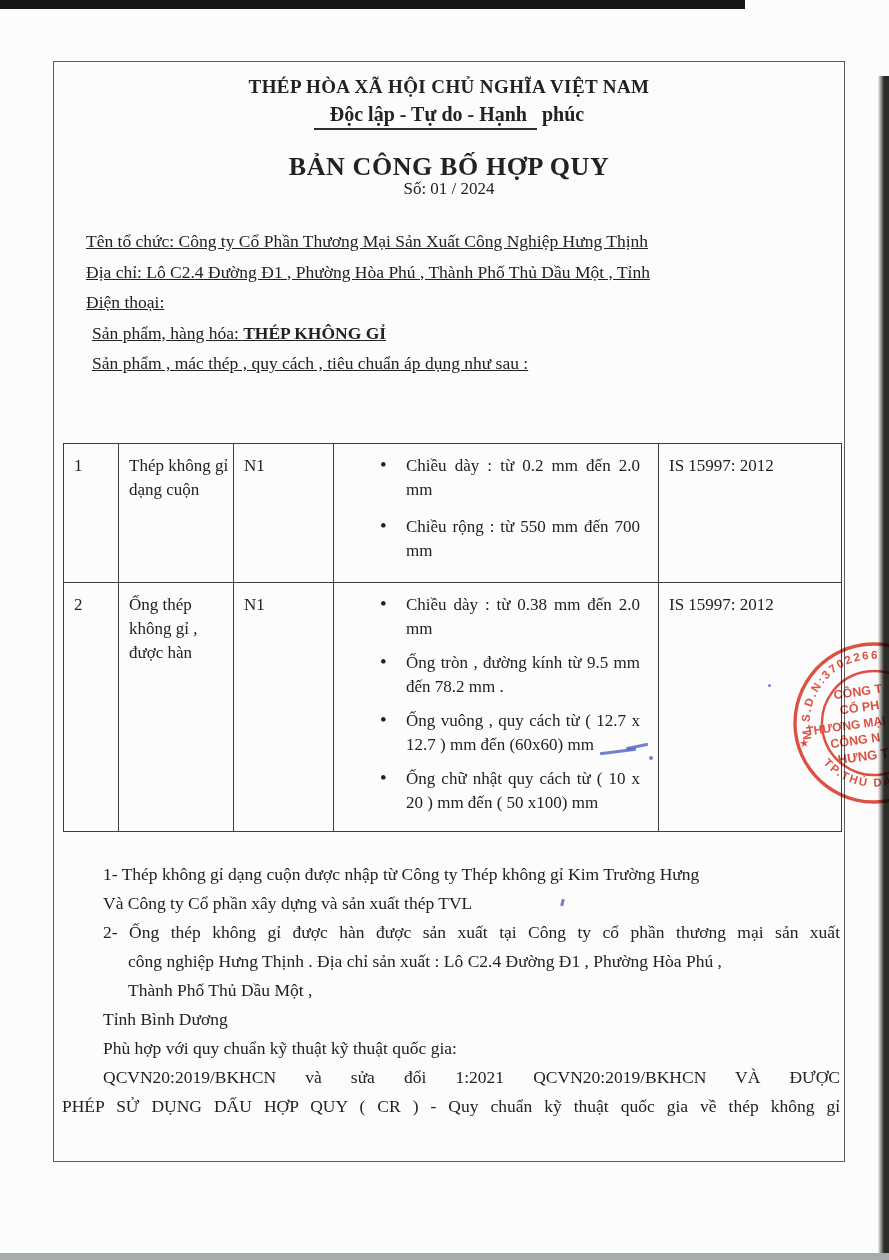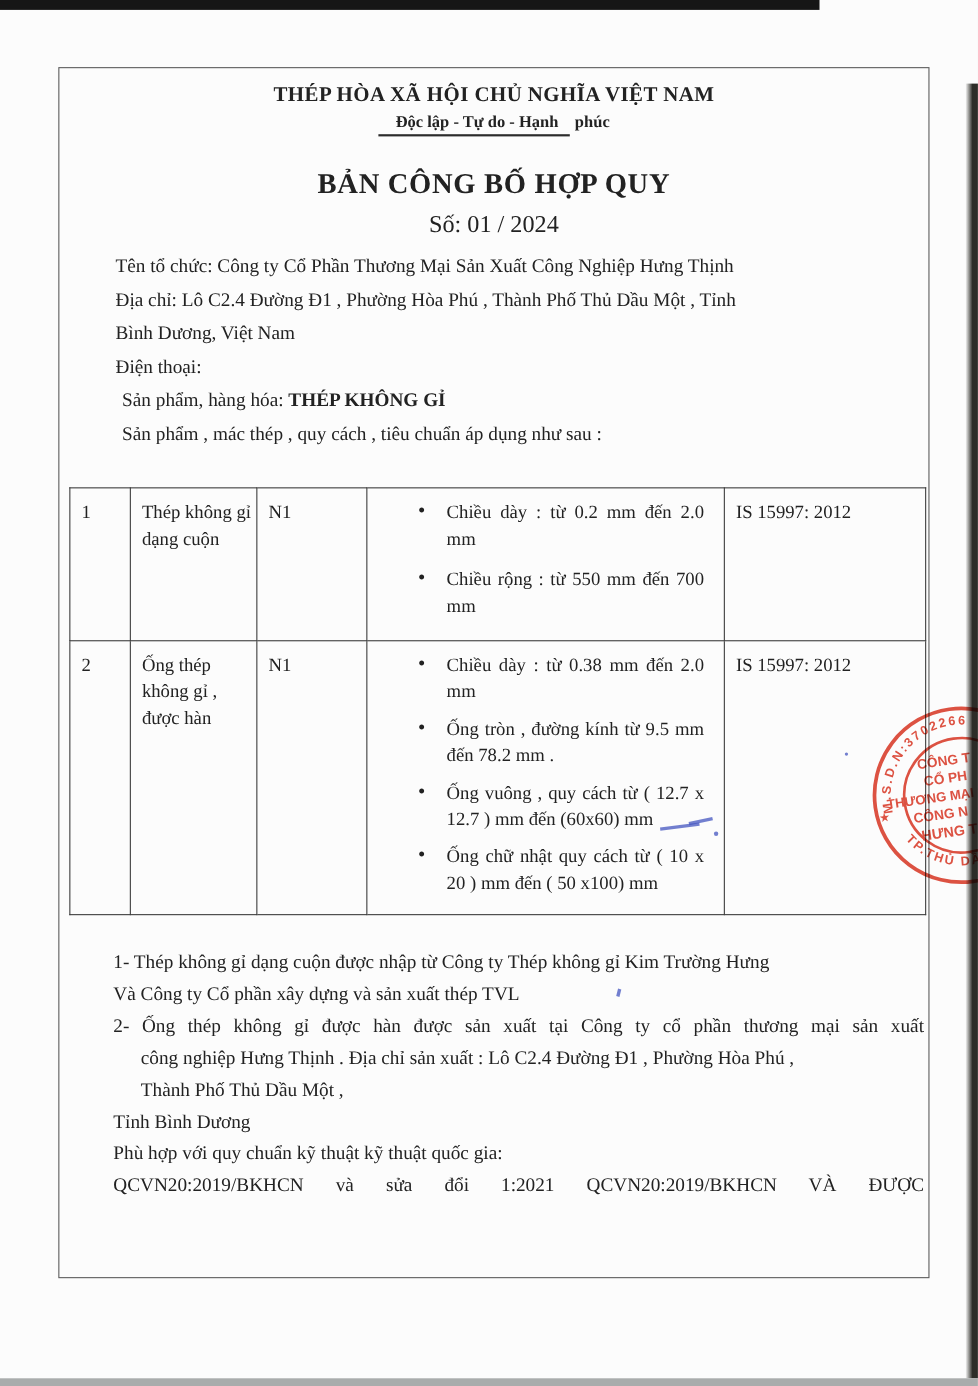--- a/index.html
+++ b/index.html
@@ -15,27 +15,27 @@
   .rightstrip{
     position:absolute; left:878px; top:76px; width:11px; height:1177px;
     background:linear-gradient(90deg, rgba(46,46,40,0.05), #2d2d28 55%);
   }
   .docbox {
     position:absolute; left:53px; top:61px; width:792px; height:1101px;
     border:1.6px solid #5d5d5d; box-sizing:border-box;
   }
   .center { position:absolute; left:53px; width:792px; text-align:center; }
   .nat-title { top:76px; font-size:19px; font-weight:bold; letter-spacing:.4px; }
-  .motto     { top:103px; font-size:15px; font-weight:bold; }
+  .motto     { top:103px; font-size:20px; font-weight:bold; }
   .motto .u  { border-bottom:2.2px solid #2c2c2c; padding:0 10px 3px 16px; }
   .motto .tail { margin-left:5px; }
   .doc-title { top:152px; font-size:26px; font-weight:bold; letter-spacing:.6px; }
-  .doc-num   { top:191px; font-size:22px; }
+  .doc-num   { top:179px; font-size:17px; }
 
-  .info { position:absolute; left:105px; top:226px; width:750px; font-size:17.5px; line-height:30.5px; }
+  .info { position:absolute; left:86px; top:226px; width:750px; font-size:17.5px; line-height:30.5px;text-decoration:underline; }
   .info .ind { padding-left:6px; }
   .bold { font-weight:bold; }
 
   table.spec {
     position:absolute; left:63px; top:443px; width:778px;
     border-collapse:collapse; table-layout:fixed;
     font-size:17px; line-height:24px;
   }
   table.spec th, table.spec td { border:1.6px solid #3e3e3e; vertical-align:top; font-weight:normal; text-align:left; }
   table.spec th { height:40px; vertical-align:middle; padding:2px 8px; }
@@ -81,21 +81,20 @@
   <div class="center nat-title">THÉP HÒA XÃ HỘI CHỦ NGHĨA VIỆT NAM</div>
   <div class="center motto">
     <span class="u">Độc lập - Tự do - Hạnh</span><span class="tail">phúc</span>
   </div>
   <div class="center doc-title">BẢN CÔNG BỐ HỢP QUY</div>
   <div class="center doc-num">Số: 01 / 2024</div>
 
   <div class="info">
     <div>Tên tổ chức: Công ty Cổ Phần Thương Mại Sản Xuất Công Nghiệp Hưng Thịnh</div>
     <div>Địa chỉ: Lô C2.4 Đường Đ1 , Phường Hòa Phú , Thành Phố Thủ Dầu Một , Tỉnh</div>
-    <div>Bình Dương, Việt Nam</div>
     <div>Điện thoại:</div>
     <div class="ind">
       <span>Sản phẩm, hàng hóa: </span><span class="bold">THÉP KHÔNG GỈ</span>
     </div>
     <div class="ind">Sản phẩm , mác thép , quy cách , tiêu chuẩn áp dụng như sau :</div>
   </div>
 
   <table class="spec">
     <colgroup>
         <col style="width:55px">
@@ -136,20 +135,21 @@
 
   <div class="notes">
     <div class="n-ind1">1-  Thép không gỉ dạng cuộn được nhập từ Công ty Thép không gỉ Kim Trường Hưng</div>
     <div class="n-ind1">Và Công ty Cổ phần xây dựng và sản xuất thép TVL</div>
     <div class="n-ind1 n-just">2-  Ống thép không gỉ được hàn được sản xuất tại Công ty cổ phần thương mại sản xuất</div>
     <div class="n-ind2">công nghiệp Hưng Thịnh . Địa chỉ sản xuất : Lô C2.4 Đường Đ1 , Phường Hòa Phú ,</div>
     <div class="n-ind2">Thành Phố Thủ Dầu Một ,</div>
     <div class="n-ind1">Tỉnh Bình Dương</div>
     <div class="n-ind1">Phù hợp với quy chuẩn kỹ thuật kỹ thuật quốc gia:</div>
     <div class="n-ind1 n-just">QCVN20:2019/BKHCN và sửa đổi 1:2021 QCVN20:2019/BKHCN VÀ ĐƯỢC</div>
+    <div class="n-just">PHÉP SỬ DỤNG DẤU HỢP QUY ( CR ) -  Quy chuẩn kỹ thuật quốc gia về thép không gỉ</div>
   </div>
 
   <svg class="stamp" viewBox="760 628 129 200">
     <g transform="rotate(-8 874 723)">
       <circle cx="874" cy="723" r="79" fill="none" stroke="#dd4433" stroke-width="3.4"></circle>
       <circle cx="874" cy="723" r="52" fill="none" stroke="#dd4433" stroke-width="2.4"></circle>
       <defs>
         <path id="arcT" d="M 812 740 A 64 64 0 0 1 936 706"></path>
         <path id="arcB" d="M 816 752 A 66 66 0 0 0 932 752"></path>
       </defs>

